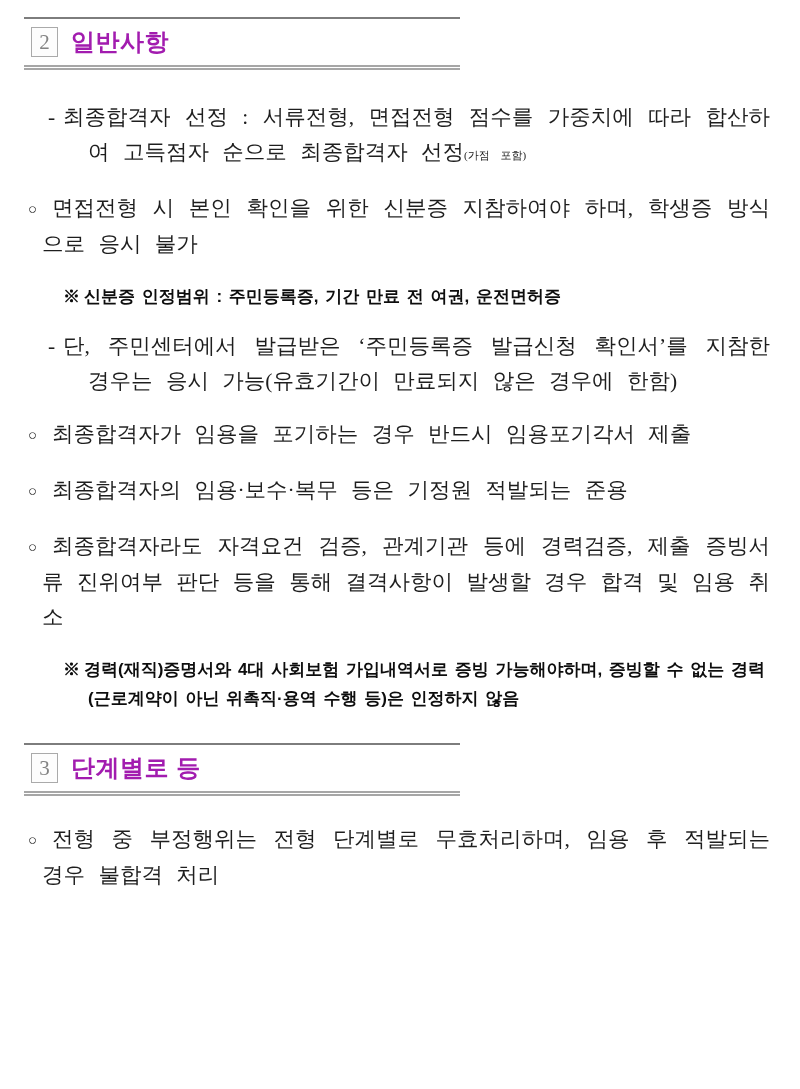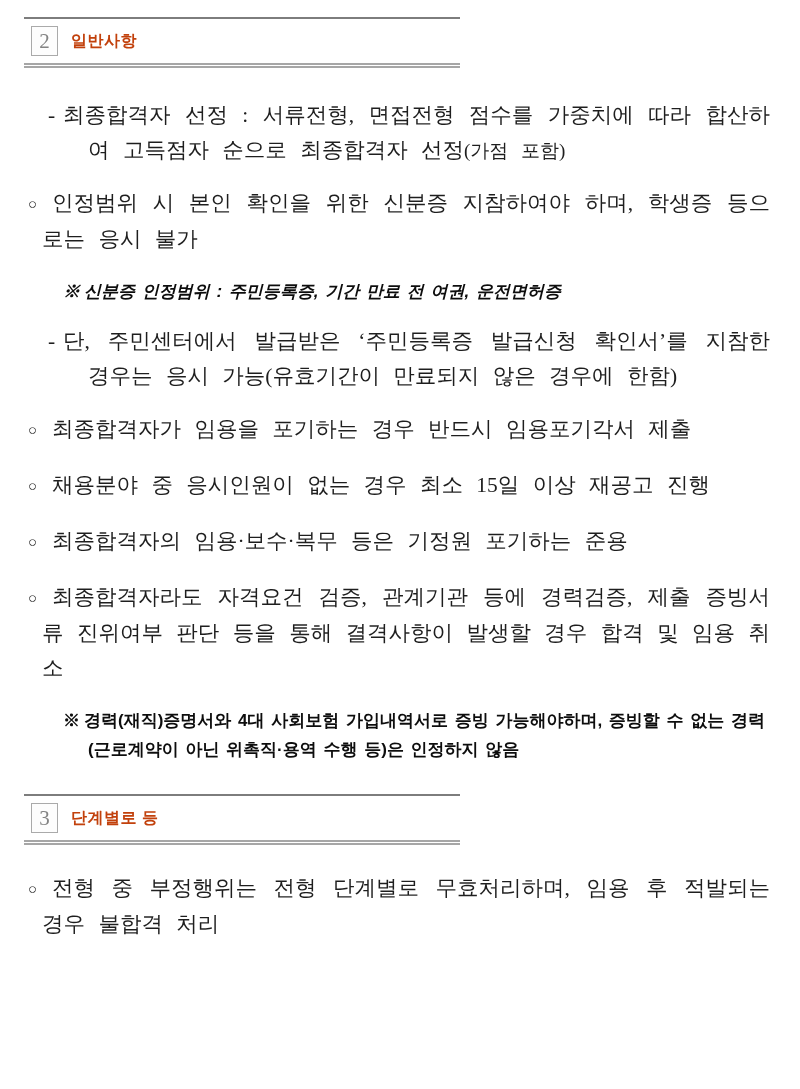--- a/index.html
+++ b/index.html
@@ -28,59 +28,59 @@
     border: 1px solid #aaaaaa;
     background: #fdfdfd;
     color: #838383;
     font-family: "Liberation Serif", serif;
     font-size: 21px; line-height: 28px;
     text-align: center;
     flex: 0 0 auto;
   }
   .section-title {
     font-family: "Liberation Sans", sans-serif;
-    font-weight: 700; font-size: 16px; color: #c2410c;
+    font-weight: 700; font-size: 24px; color: #a21caf;
     letter-spacing: 0.5px;
   }
 
   
   .para {
     font-size: 21.5px; line-height: 35px;
     text-align: justify;
     word-spacing: 8px;
     color: #1e1e1e;
   }
   .para.circle { padding-left: 14px; text-indent: -14px; margin: 0 0 20px; }
   .para.dash   { padding-left: 60px; text-indent: -40px; margin: 0 0 18px; }
   .b-circle {
     display: inline-block; width: 24px;
     font-size: 15px; color: #2a2a2a;
     text-indent: 0; vertical-align: 1px;
   }
   .b-dash { display: inline-block; width: 15px; text-indent: 0; }
-  .small-inline { font-size: 19px; }
+  .small-inline { font-size: 11px; }
 
   
   .note {
     font-family: "Liberation Sans", sans-serif;
     font-weight: 700;
     font-size: 17px; line-height: 29px;
     color: #0d0d0d;
     padding-left: 60px; text-indent: -25px;
     text-align: left; word-spacing: 2px;
     margin: 0 0 20px;
   }
   .b-note { display: inline-block; width: 21px; text-indent: 0; font-weight: 700; }
 
   
   .m-p1  { margin-bottom: 20px; }
   .m-p2  { margin-bottom: 18px; }
   .m-p3  { margin-bottom: 16px; }
   .m-p4  { margin-bottom: 10px; }
-  .m-n1  { margin-bottom: 18px; font-style: italic; }
+  .m-n1  { margin-bottom: 18px; }
   .m-p5  { margin-bottom: 22px; }
   .m-p6  { margin-bottom: 22px; }
   .m-p7  { margin-bottom: 20px; }
   .m-p8  { margin-bottom: 20px; }
   .m-p9  { margin-bottom: 14px; }
   .m-n2  { margin-bottom: 8px; }
   .m-p10 { margin-bottom: 12px; }
 </style>
 </head>
 <body>
@@ -92,41 +92,38 @@
     <span class="section-title">일반사항</span>
   </div>
 
 
 
   <p class="para dash m-p3">
     <span class="b-dash">-</span><span>최종합격자 선정 : 서류전형, 면접전형 점수를 가중치에 따라 합산하여 고득점자 순으로 최종합격자 선정</span><span class="small-inline">(가점 포함)</span>
   </p>
 
   <p class="para circle m-p4">
-    <span class="b-circle">○</span><span>인정범위 시 본인 확인을 위한 신분증 지참하여야 하며, 학생증 등으로는 응시 불가</span>
+    <span class="b-circle">○</span><span>면접전형 시 본인 확인을 위한 신분증 지참하여야 하며, 학생증 방식으로 응시 불가</span>
   </p>
 
   <p class="note m-n1">
     <span class="b-note">※</span><span>신분증 인정범위 : 주민등록증, 기간 만료 전 여권, 운전면허증</span>
   </p>
 
   <p class="para dash m-p5">
     <span class="b-dash">-</span><span>단, 주민센터에서 발급받은 ‘주민등록증 발급신청 확인서’를 지참한 경우는 응시 가능(유효기간이 만료되지 않은 경우에 한함)</span>
   </p>
 
   <p class="para circle m-p6">
     <span class="b-circle">○</span><span>최종합격자가 임용을 포기하는 경우 반드시 임용포기각서 제출</span>
   </p>
 
-  <p class="para circle m-p7">
-    <span class="b-circle">○</span><span>채용분야 중 응시인원이 없는 경우 최소 15일 이상 재공고 진행</span>
-  </p>
 
   <p class="para circle m-p8">
-    <span class="b-circle">○</span><span>최종합격자의 임용·보수·복무 등은 기정원 포기하는 준용</span>
+    <span class="b-circle">○</span><span>최종합격자의 임용·보수·복무 등은 기정원 적발되는 준용</span>
   </p>
 
   <p class="para circle m-p9">
     <span class="b-circle">○</span><span>최종합격자라도 자격요건 검증, 관계기관 등에 경력검증, 제출 증빙서류 진위여부 판단 등을 통해 결격사항이 발생할 경우 합격 및 임용 취소</span>
   </p>
 
   <p class="note m-n2">
     <span class="b-note">※</span><span>경력(재직)증명서와 4대 사회보험 가입내역서로 증빙 가능해야하며, 증빙할 수 없는 경력(근로계약이 아닌 위촉직·용역 수행 등)은 인정하지 않음</span>
   </p>
 

